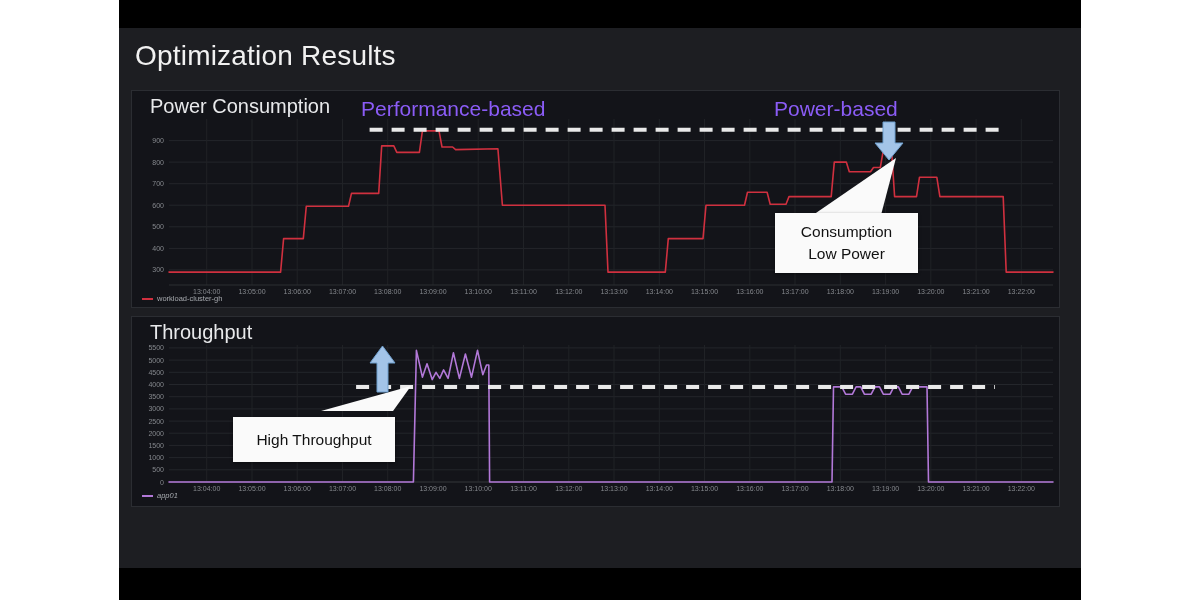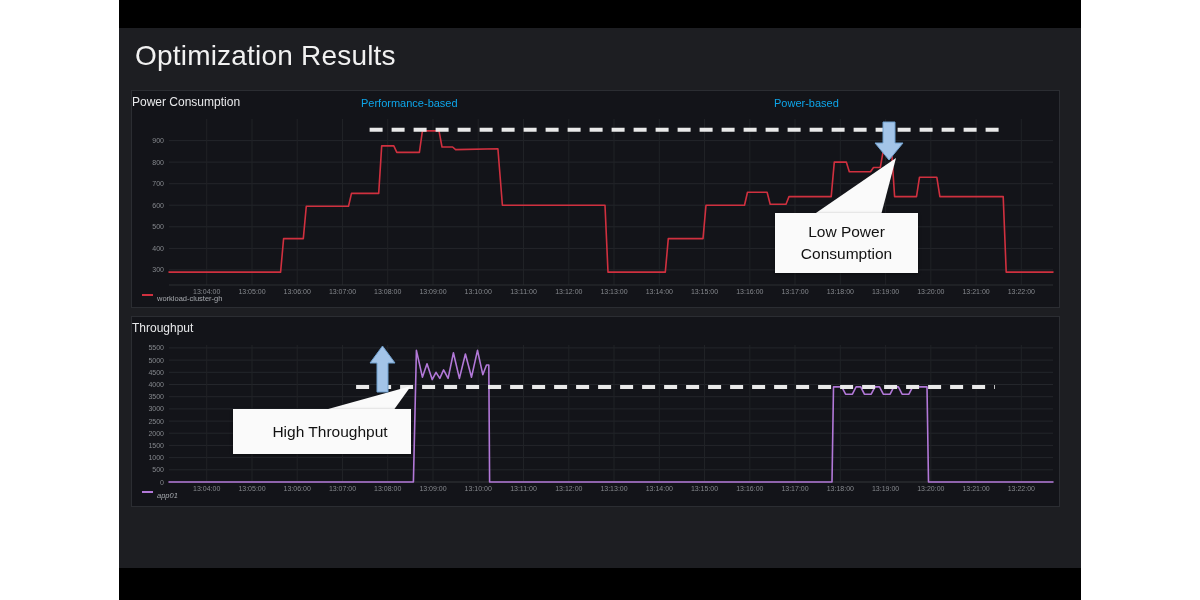--- a/index.html
+++ b/index.html
@@ -4,35 +4,35 @@
 <style>
   html,body{margin:0;padding:0;background:#ffffff;width:1200px;height:600px;overflow:hidden;
     font-family:"Liberation Sans",sans-serif;}
   .stage{position:relative;width:962px;height:600px;margin:0 auto;background:#000000;}
   .slide{position:absolute;left:0;top:28px;width:962px;height:540px;background:#1d1e22;}
   .slide-title{position:absolute;left:16px;top:12px;font-size:28px;font-weight:400;color:#f1f1f1;
     letter-spacing:.2px;margin:0;}
   .panel{position:absolute;left:12px;width:927px;background:#131419;border:1px solid #2b2d32;box-sizing:content-box;}
   .panel-power{top:62px;height:216px;}
   .panel-throughput{top:288px;height:189px;}
-  .panel-title{position:absolute;left:0;top:4px;font-size:12px;font-weight:500;color:#e8e9eb;z-index:2;}
+  .panel-title{position:absolute;left:18px;top:4px;font-size:20px;font-weight:500;color:#e8e9eb;z-index:2;}
   .chart-host{position:absolute;left:0;top:0;z-index:1;}
   svg text{font-family:"Liberation Sans",sans-serif;}
-  .legend{position:absolute;left:10px;display:flex;gap:4px;z-index:2;}
+  .legend{position:absolute;left:10px;display:flex;align-items:center;gap:4px;z-index:2;}
   .legend-power{top:203px;}
   .legend-throughput{top:174px;font-style:italic;}
   .legend-swatch{width:11px;height:2px;display:inline-block;}
   .legend-label{font-size:7.5px;color:#a6a9ae;}
-  .annot-label{position:absolute;font-size:11px;color:#0ea5e9;z-index:3;white-space:nowrap;}
+  .annot-label{position:absolute;font-size:21px;color:#8b5cf6;z-index:3;white-space:nowrap;}
   .lbl-performance{left:229px;top:6px;}
   .lbl-powerbased{left:642px;top:6px;}
   .callout{position:absolute;background:#fafafa;color:#121212;text-align:center;z-index:5;
     box-shadow:0 1px 3px rgba(0,0,0,.45);}
   .callout-power{left:643px;top:122px;width:143px;height:60px;font-size:15.5px;line-height:22px;padding-top:8px;box-sizing:border-box;}
-  .callout-throughput{left:101px;top:92px;width:162px;height:45px;font-size:15.5px;line-height:45px;padding-left:16px;}
+  .callout-throughput{left:101px;top:100px;width:162px;height:45px;font-size:15.5px;line-height:45px;}
   .tail-svg{position:absolute;z-index:4;}
   .tail-power{left:675px;top:64px;}
   .tail-throughput{left:185px;top:66px;}
   .arrow-svg{position:absolute;z-index:6;}
   .arrow-down{left:742px;top:30px;}
   .arrow-up{left:237px;top:28px;}
 </style>
 </head>
 <body>
 
@@ -101,22 +101,22 @@
             <line x1="237.6" x2="868.2" y1="38.8" y2="38.8" stroke="#e9e9e9" stroke-width="4" stroke-dasharray="13 9"></line>
           </svg></div>
 
       <div class="annot-label lbl-performance">Performance-based</div>
       <div class="annot-label lbl-powerbased">Power-based</div>
 
       <svg class="tail-svg tail-power" width="95" height="62">
         <polygon points="6,60 74,60 89,3" fill="#fafafa"></polygon>
       </svg>
       <div class="callout callout-power">
+        <div>Consumption</div>
         <div>Low Power</div>
-        <div>Consumption</div>
       </div>
 
       <svg class="arrow-svg arrow-down" width="30" height="40">
         <polygon points="9,1 21,1 21,22 29,22 15,39 1,22 9,22" fill="#a3c4e8" stroke="#6f9fce" stroke-width="1"></polygon>
       </svg>
 
       <div class="legend legend-power">
         <span class="legend-swatch" style="background:#d0303f"></span>
         <span class="legend-label">workload-cluster-gh</span>
       </div>

